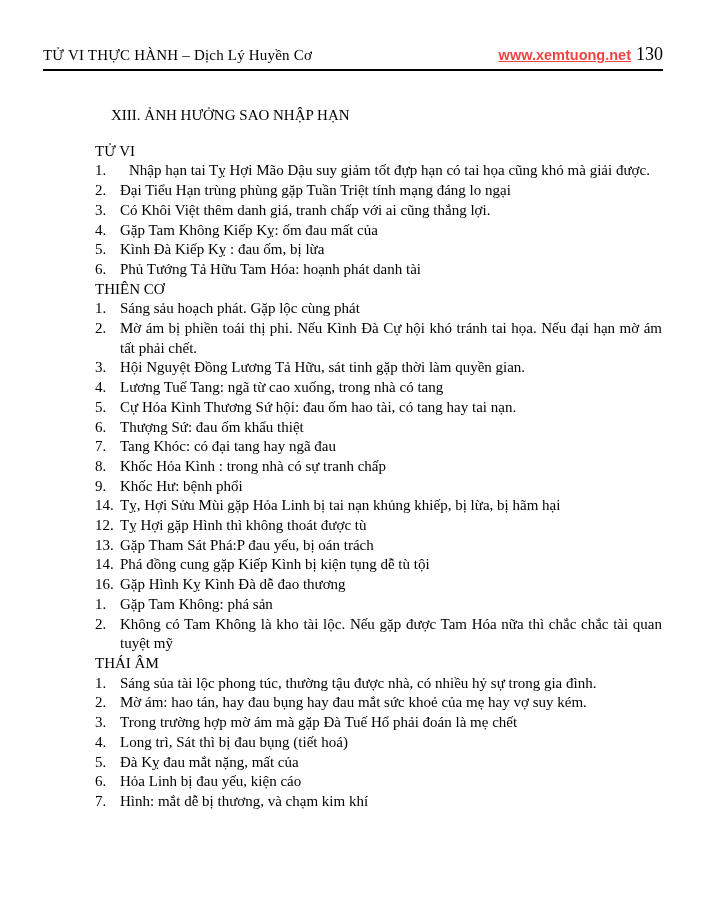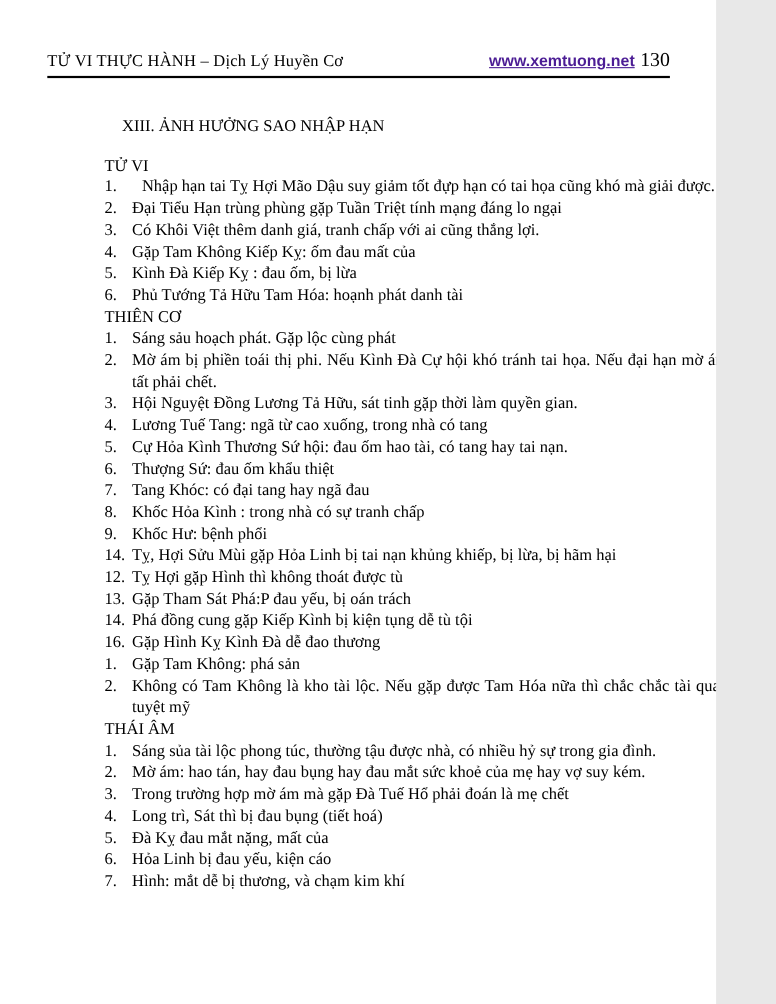--- a/index.html
+++ b/index.html
@@ -1,18 +1,18 @@
 <!DOCTYPE html>
 <html><head>
 <meta charset="utf-8">
 <style>
   html, body { margin: 0; padding: 0; background: #e8e8e8; }
   .page {
     position: relative;
-    width: 651px;
+    width: 705px;
     height: 913px;
     background: #ffffff;
     font-family: "Liberation Serif", serif;
     color: #000;
     font-size: 15px;
     overflow: hidden;
   }
   .page-header {
     position: absolute;
     top: 44px;
@@ -58,21 +58,21 @@
   .item-text { flex: 1; text-align: justify; }
 </style>
 </head>
 <body>
 
 <div class="page">
 
   <div class="page-header">
     <span class="header-left">TỬ VI THỰC HÀNH – Dịch Lý Huyền Cơ</span>
     <span class="header-right">
-      <span class="site-link" style="color: #4c1d95;">www.xemtuong.net</span>
+      <span class="site-link" style="color: #ef4444;">www.xemtuong.net</span>
       <span class="page-number">130</span>
     </span>
   </div>
   <div class="header-rule"></div>
 
   <div class="content">
 
     <div class="doc-title">XIII. ẢNH HƯỞNG SAO NHẬP HẠN</div>
 
     <div class="section first">

